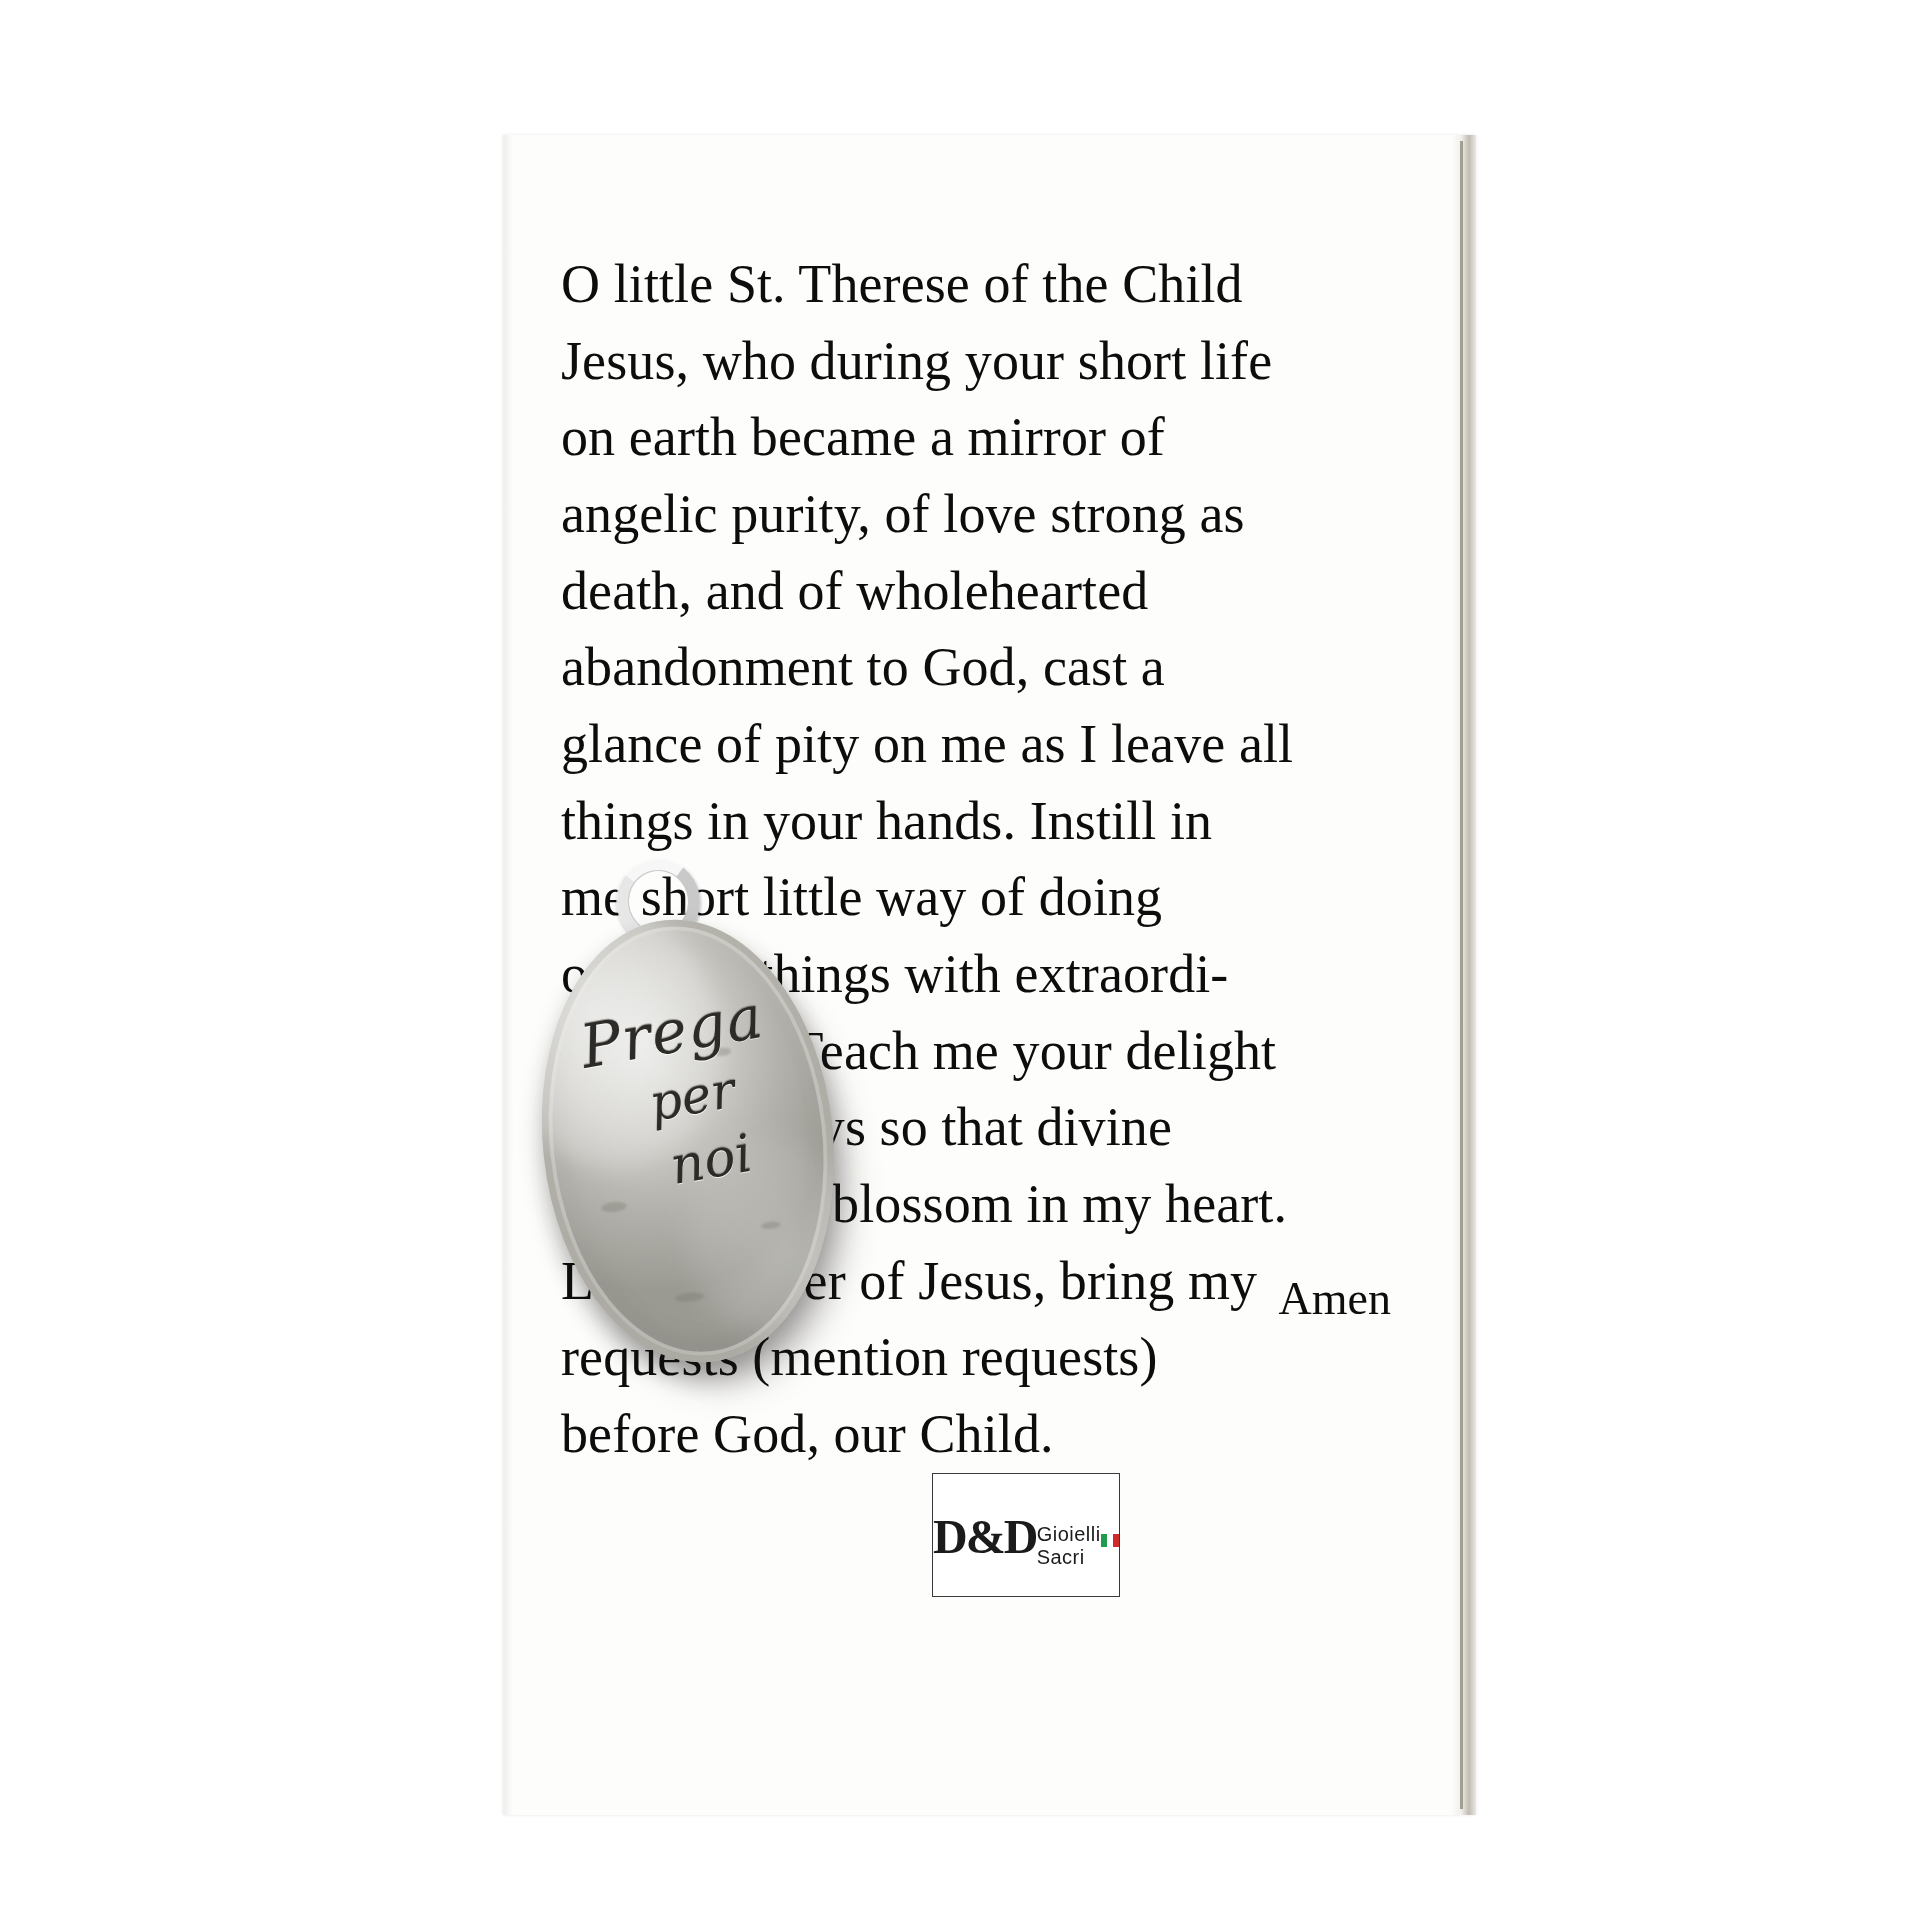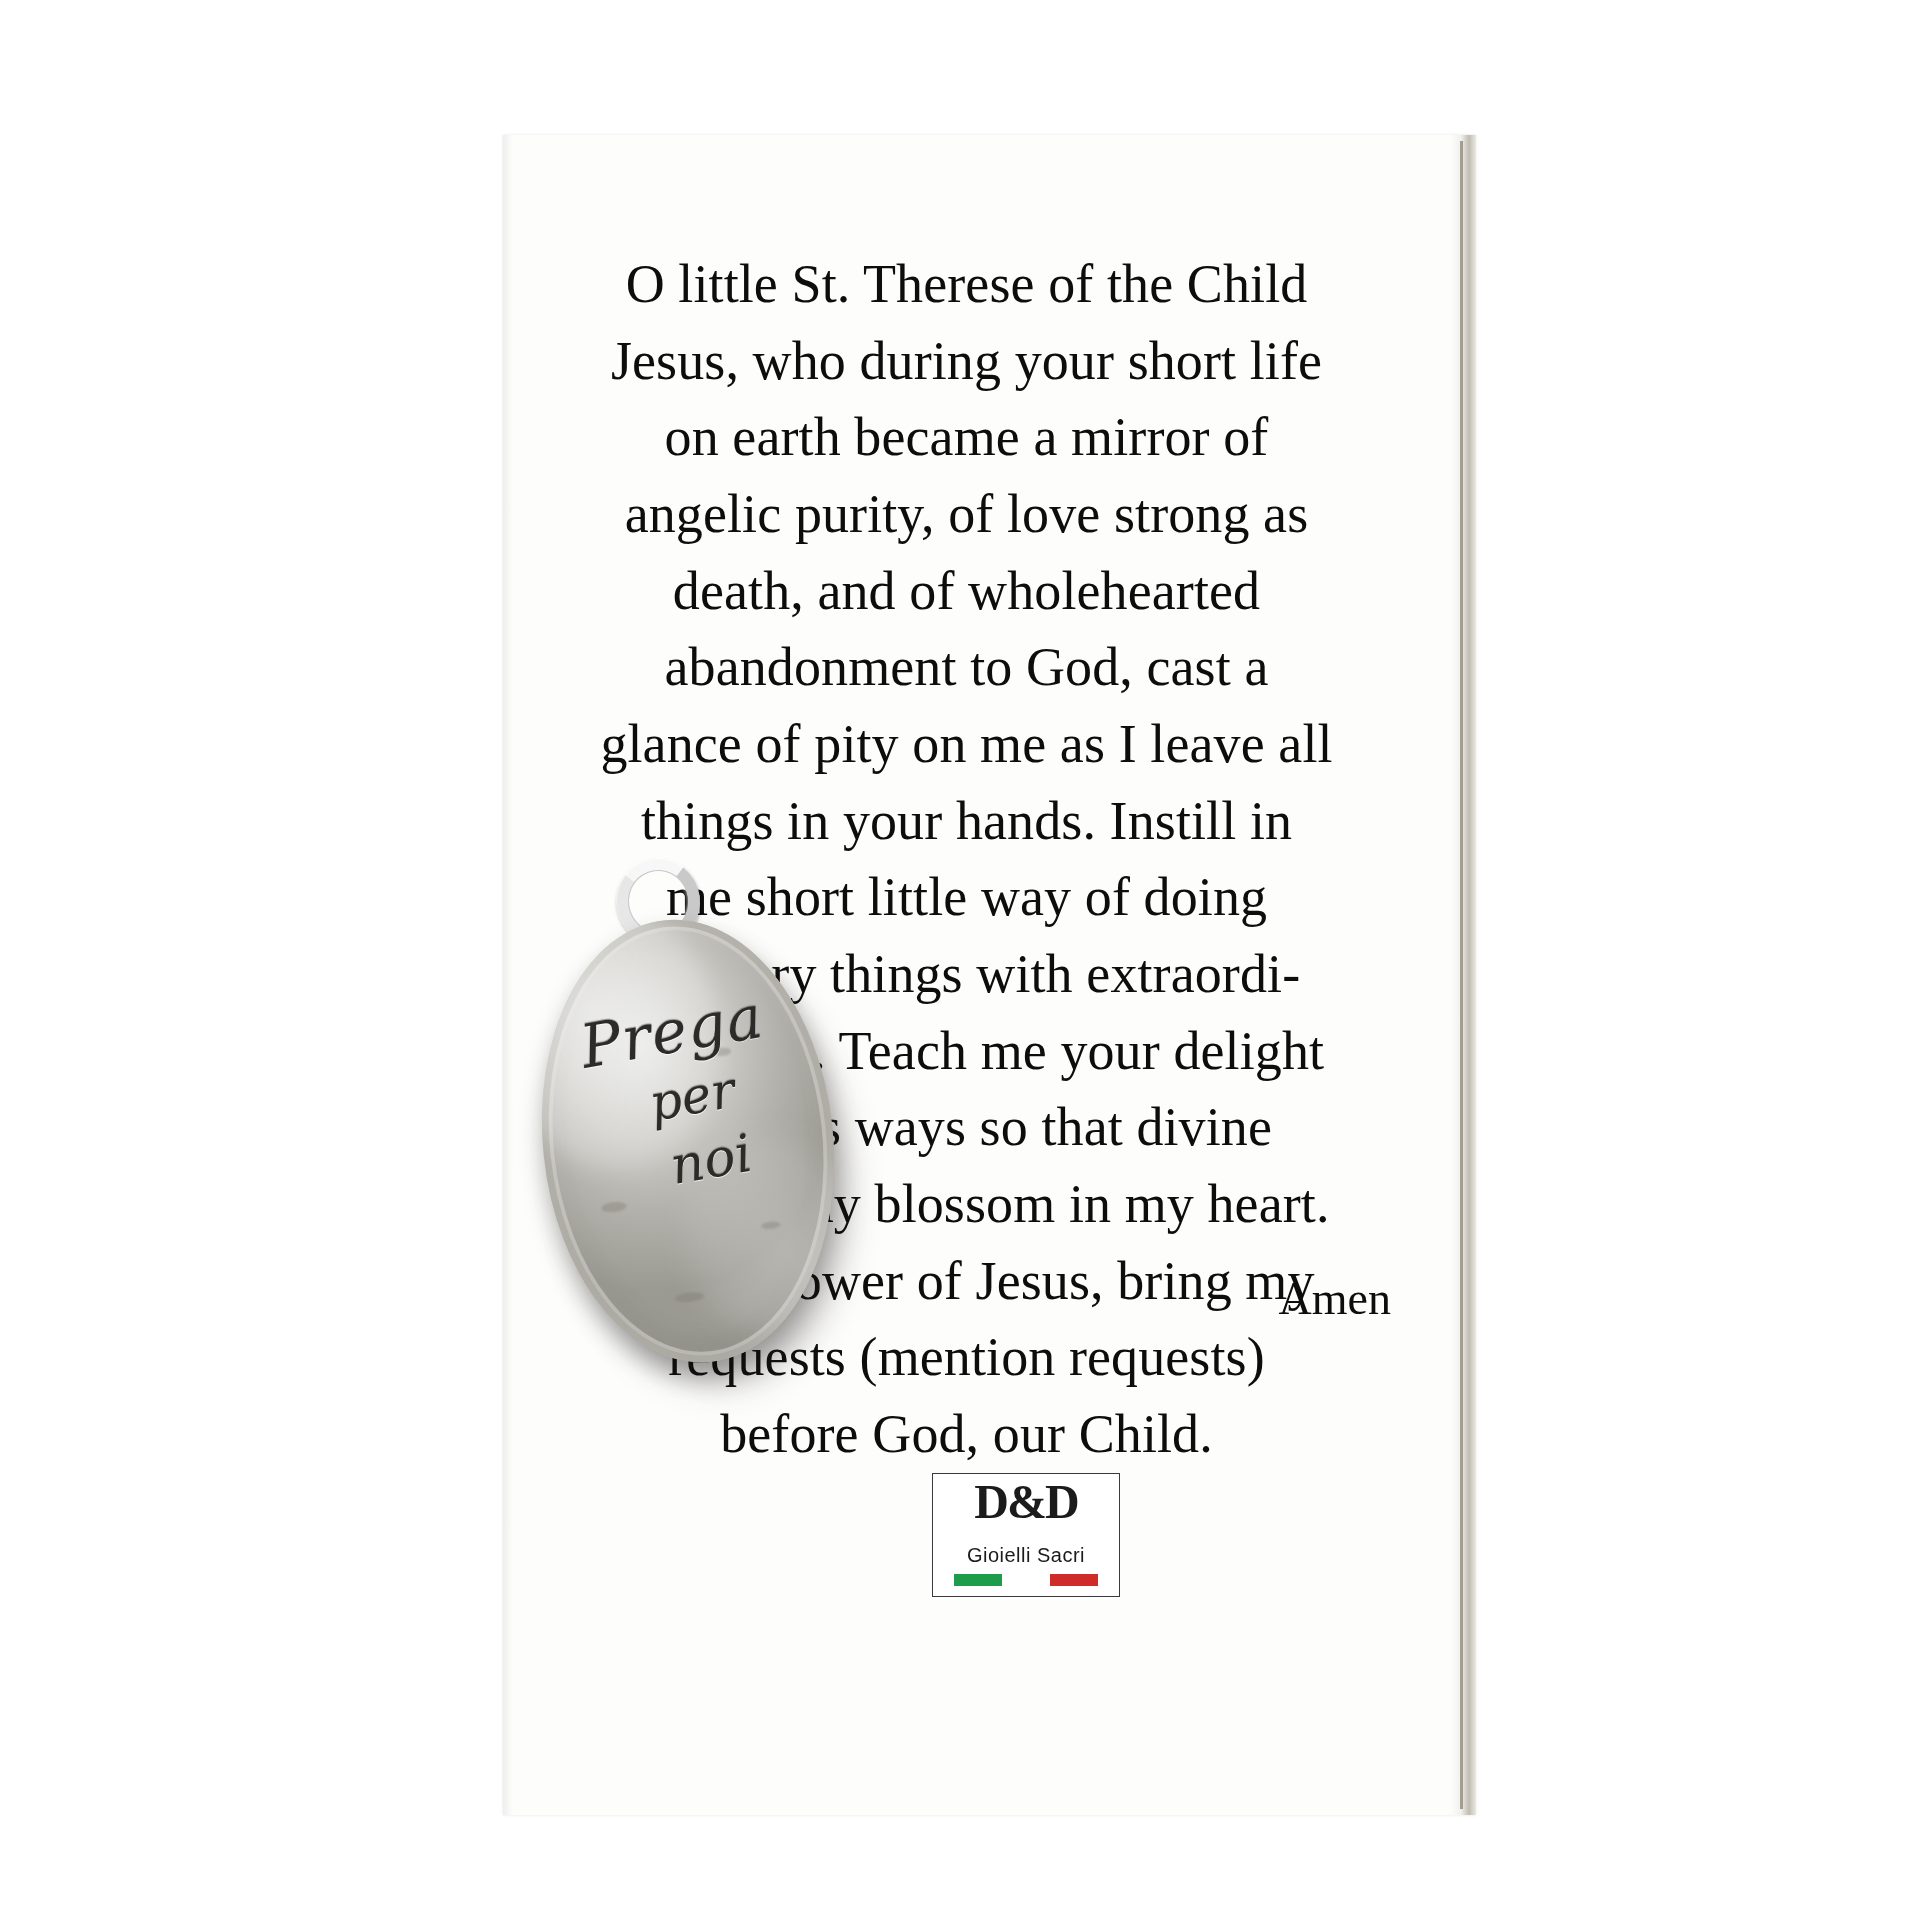--- a/index.html
+++ b/index.html
@@ -58,21 +58,20 @@
     height: 100%;
     background: linear-gradient(to right, rgba(0,0,0,0.06), rgba(0,0,0,0));
   }
 
   
   #prayer {
     position: absolute;
     left: 58px;
     top: 111px;
     width: 811px;
-    text-align: center;
     font-size: 54px;
     line-height: 1.42;
     color: #0d0d0d;
     letter-spacing: 0.1px;
   }
   #prayer .line {
     white-space: nowrap;
   }
   #amen {
     position: absolute;
@@ -86,21 +85,20 @@
   #logo {
     position: absolute;
     left: 429px;
     top: 1338px;
     width: 188px;
     height: 124px;
     border: 1.9px solid #3a3a3a;
     background: #ffffff;
     box-sizing: border-box;
     display: flex;
-    flex-direction: column;
     align-items: center;
     justify-content: flex-start;
     padding-top: 3.9px;
   }
   #logo-mark {
     font-family: "Liberation Serif", serif;
     font-size: 48px;
     font-weight: 700;
     letter-spacing: -1.9px;
     color: #1b1b1b;

